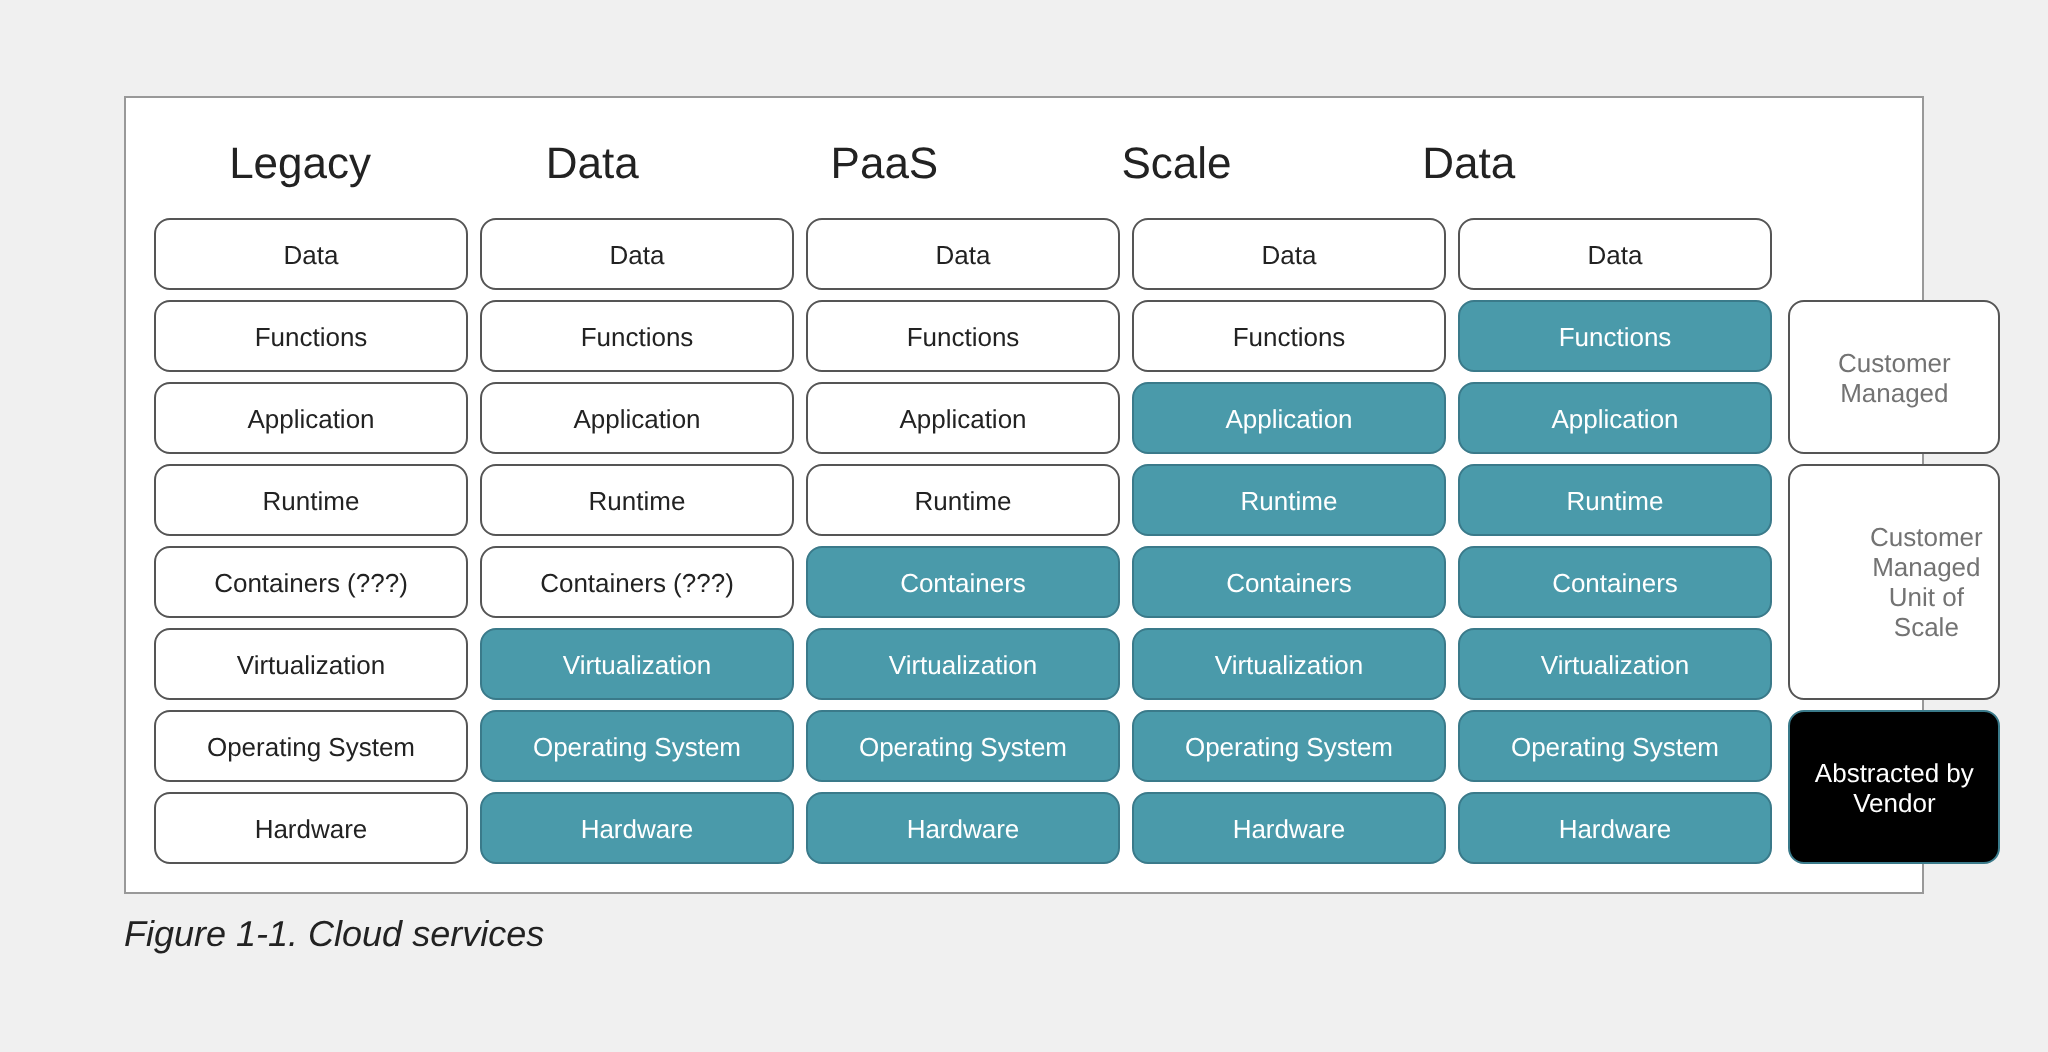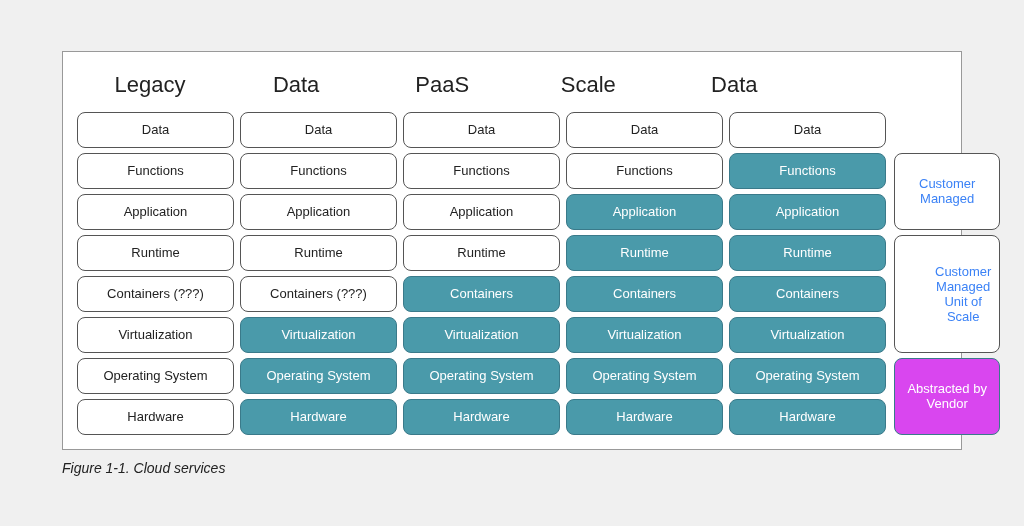--- a/index.html
+++ b/index.html
@@ -82,39 +82,39 @@
       gap: 5px;
       width: 148px;
       margin-left: 8px;
     }
     .legend-block {
       border: 1.5px solid #555;
       border-radius: 8px;
       text-align: center;
       padding: 6px 8px;
       font-size: 13px;
-      color: #3b82f6;
+      color: #737373;
       background: #fff;
       display: flex;
       align-items: center;
       justify-content: center;
     }
     .legend-block.teal {
-      background: #d946ef;
+      background: #000000;
       color: #fff;
       border-color: #3a7a8a;
     }
     .legend-block.spacer {
       border: none;
       background: transparent;
     }
 
     .figure-caption {
       margin-top: 10px;
-      font-size: 14px;
+      font-size: 18px;
       font-style: italic;
       color: #222;
     }
   </style>
 </head>
 <body>
 
 <div class="outer-wrapper">
   <div class="diagram-container">
 

